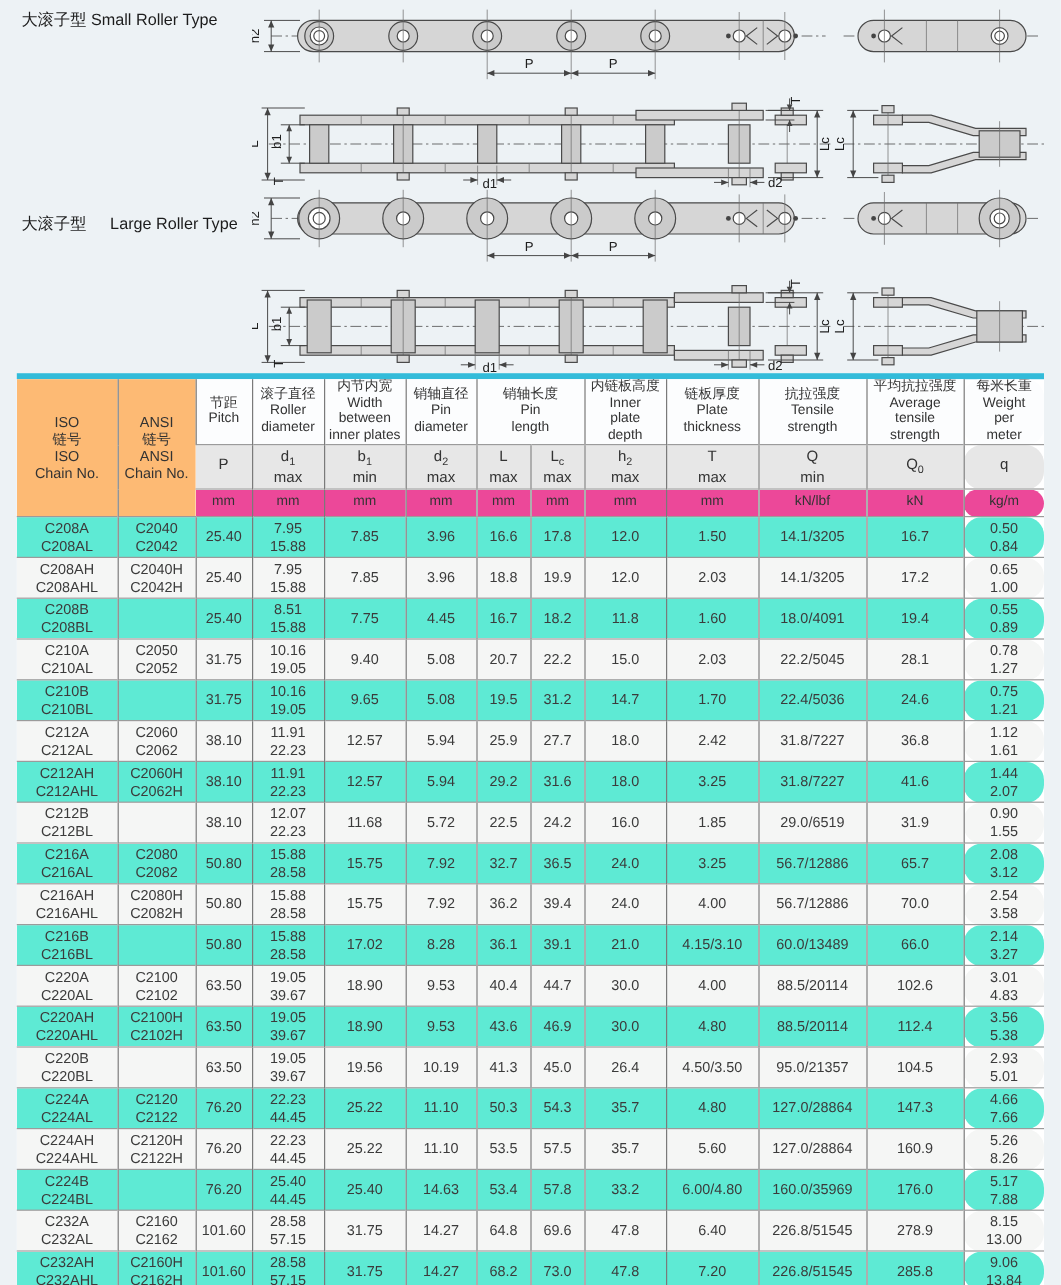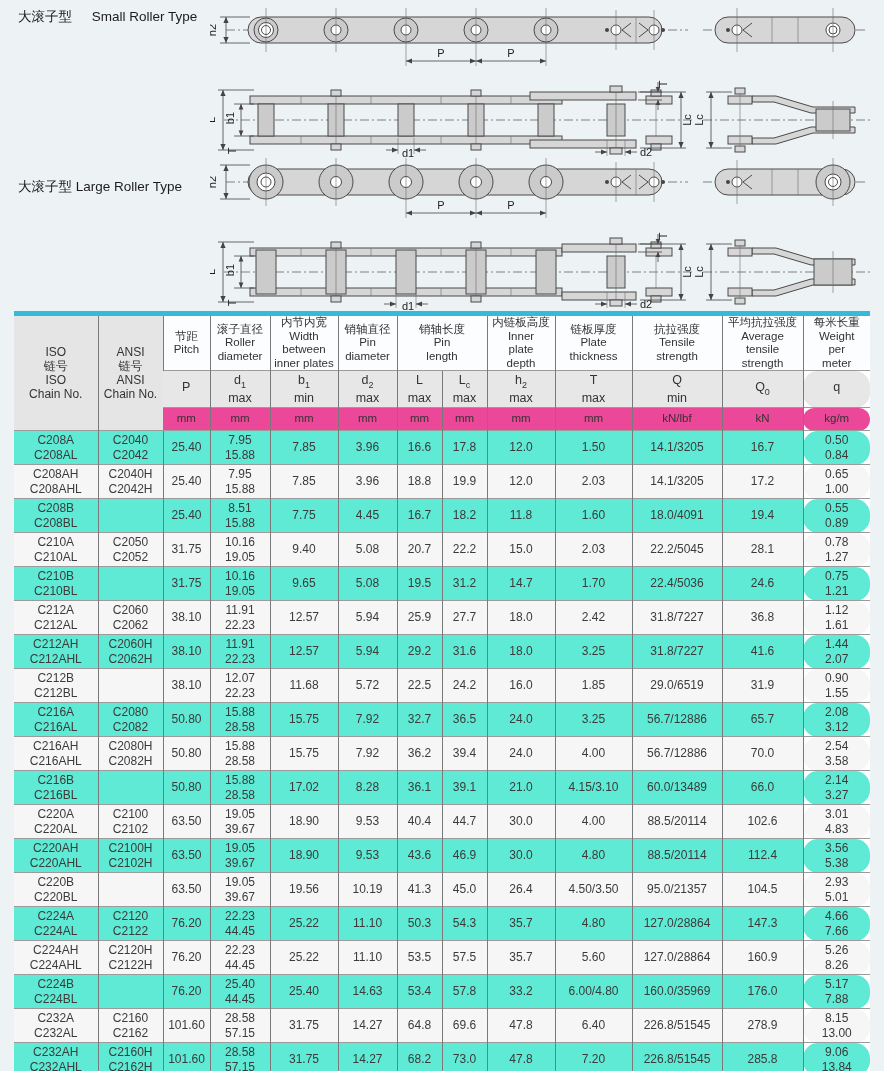--- a/index.html
+++ b/index.html
@@ -30,32 +30,32 @@
     text-align:center;vertical-align:middle;padding:0 1px;
     font-weight:normal;white-space:pre-line;overflow:hidden;
   }
   th:first-child,td:first-child{border-left:none;}
   th:last-child,td:last-child{border-right:none;border-radius:15px;}
   thead tr:first-child th{border-top:none;}
   thead th{background:#fcfdfe;font-size:11.5px;line-height:13.5px;color:#333;}
   thead tr.symrow th{background:#e7e7e7;font-size:12.5px;line-height:14px;height:36px;}
   thead tr.unitrow th{background:#ec4899;font-size:11.5px;height:22px;}
   thead tr.namerow th{height:54px;}
-  thead th.span3{background:#e5e5e5;font-size:12px;line-height:14px;}
+  thead th.span3{background:#fdba74;font-size:12px;line-height:14px;}
   tbody td{font-size:12px;line-height:15px;height:33px;color:#3b3b3b;}
   tbody tr.odd{background:#5eead4;}
   tbody tr.even{background:#f5f6f5;margin-top:36px;}
   sub{font-size:9px;}
 </style>
 </head>
 <body>
 
 <div class="fig-title" style="top:8px">
   <span>大滚子型</span>
-  <span style="margin-left:16px">Small Roller Type</span>
+  <span style="margin-left:0">Small Roller Type</span>
 </div>
 
 <svg class="dwg" style="top:6px" width="660" height="152" viewBox="0 0 660 152">
 
   <line class="cl" x1="16" y1="24" x2="478" y2="24"></line>
   <rect class="pl" x="38" y="11" width="414" height="26" rx="13"></rect>
   <g>
     <circle class="roll" cx="56" cy="24" r="12"></circle>
       <circle class="hole" cx="56" cy="24" r="7.5"></circle>
       <circle class="hole" cx="56" cy="24" r="4.5"></circle>
@@ -208,21 +208,21 @@
   <line class="dim" x1="496" y1="86" x2="522" y2="86"></line>
     <line class="dim" x1="496" y1="142" x2="522" y2="142"></line>
   <line class="dim" x1="501" y1="86" x2="501" y2="142"></line>
   <path class="ah" d="M501 86 l-2.6 6 h5.2 z"></path>
     <path class="ah" d="M501 142 l-2.6 -6 h5.2 z"></path>
   <text text-anchor="middle" transform="translate(493,114) rotate(-90)">Lc</text>
 </svg>
 
 <div class="fig-title" style="top:178px">
   <span>大滚子型</span>
-  <span style="margin-left:0">Large Roller Type</span>
+  <span style="margin-left:16px">Large Roller Type</span>
 </div>
 
 <svg class="dwg" style="top:158px" width="660" height="152" viewBox="0 0 660 152">
 
   <line class="cl" x1="16" y1="24" x2="478" y2="24"></line>
   <rect class="pl" x="38" y="11" width="414" height="26" rx="13"></rect>
   <g>
     <circle class="roll" cx="56" cy="24" r="17"></circle>
       <circle class="hole" cx="56" cy="24" r="9"></circle>
       <circle class="hole" cx="56" cy="24" r="5"></circle>

